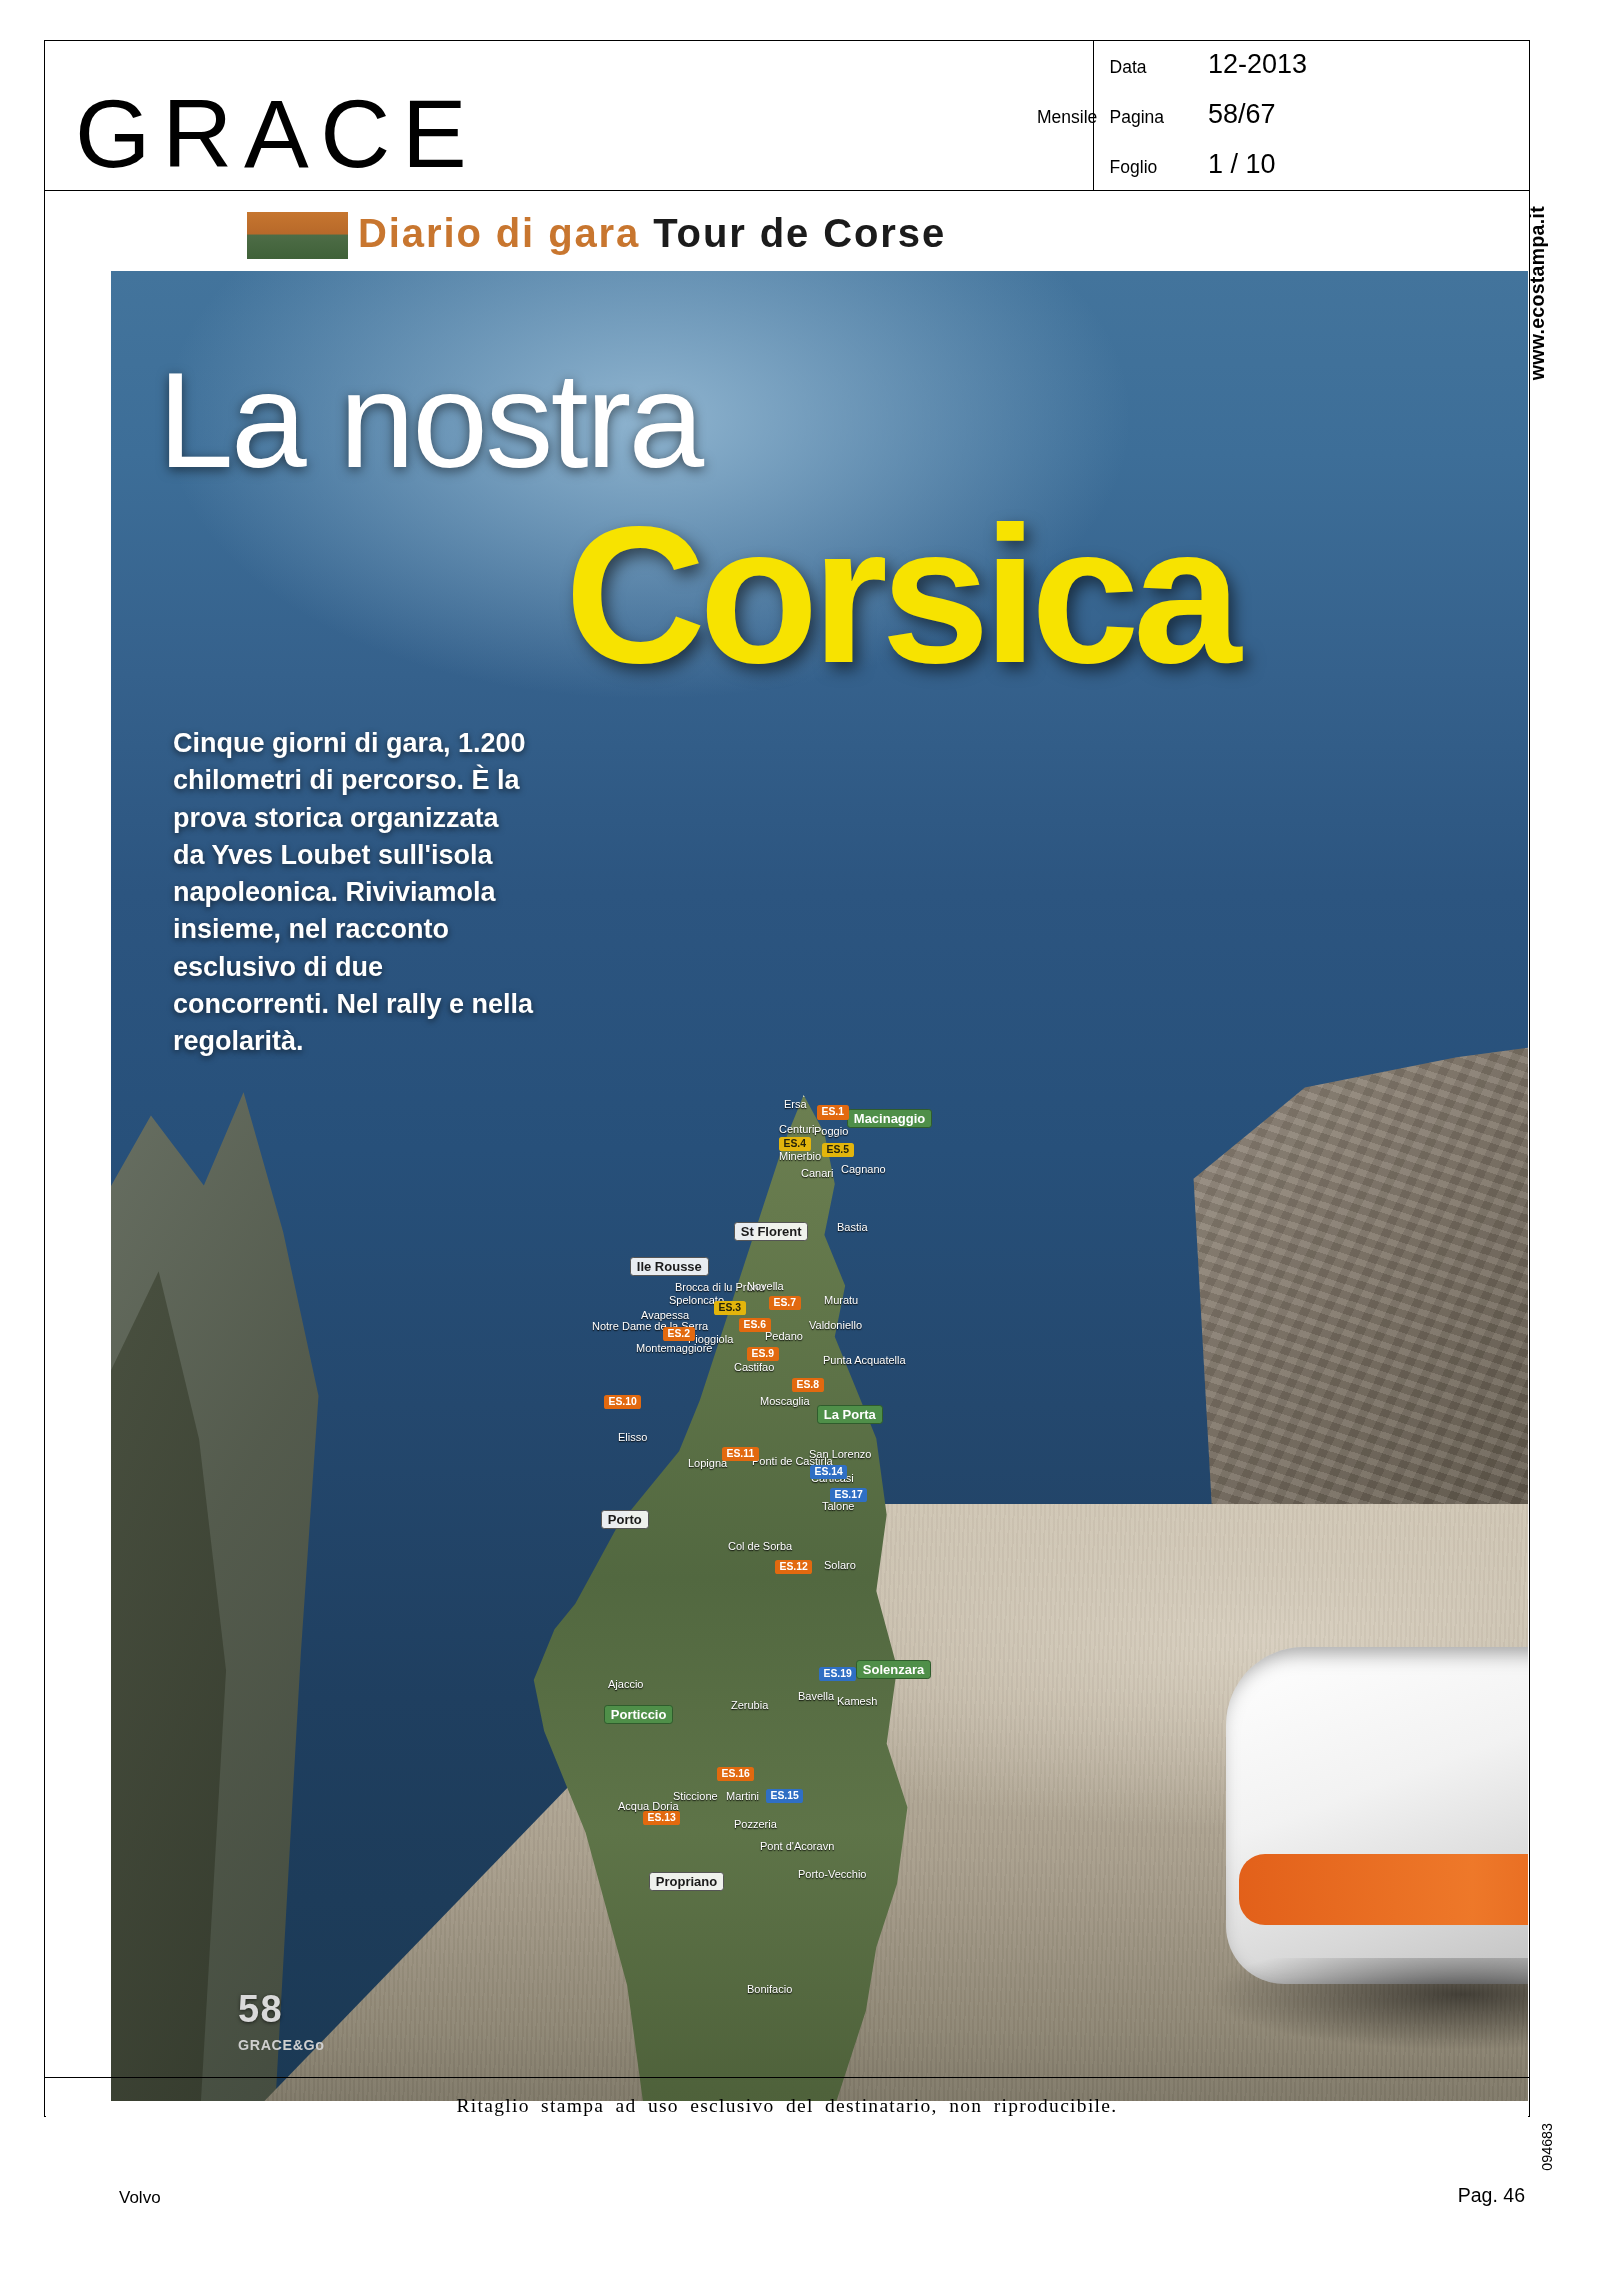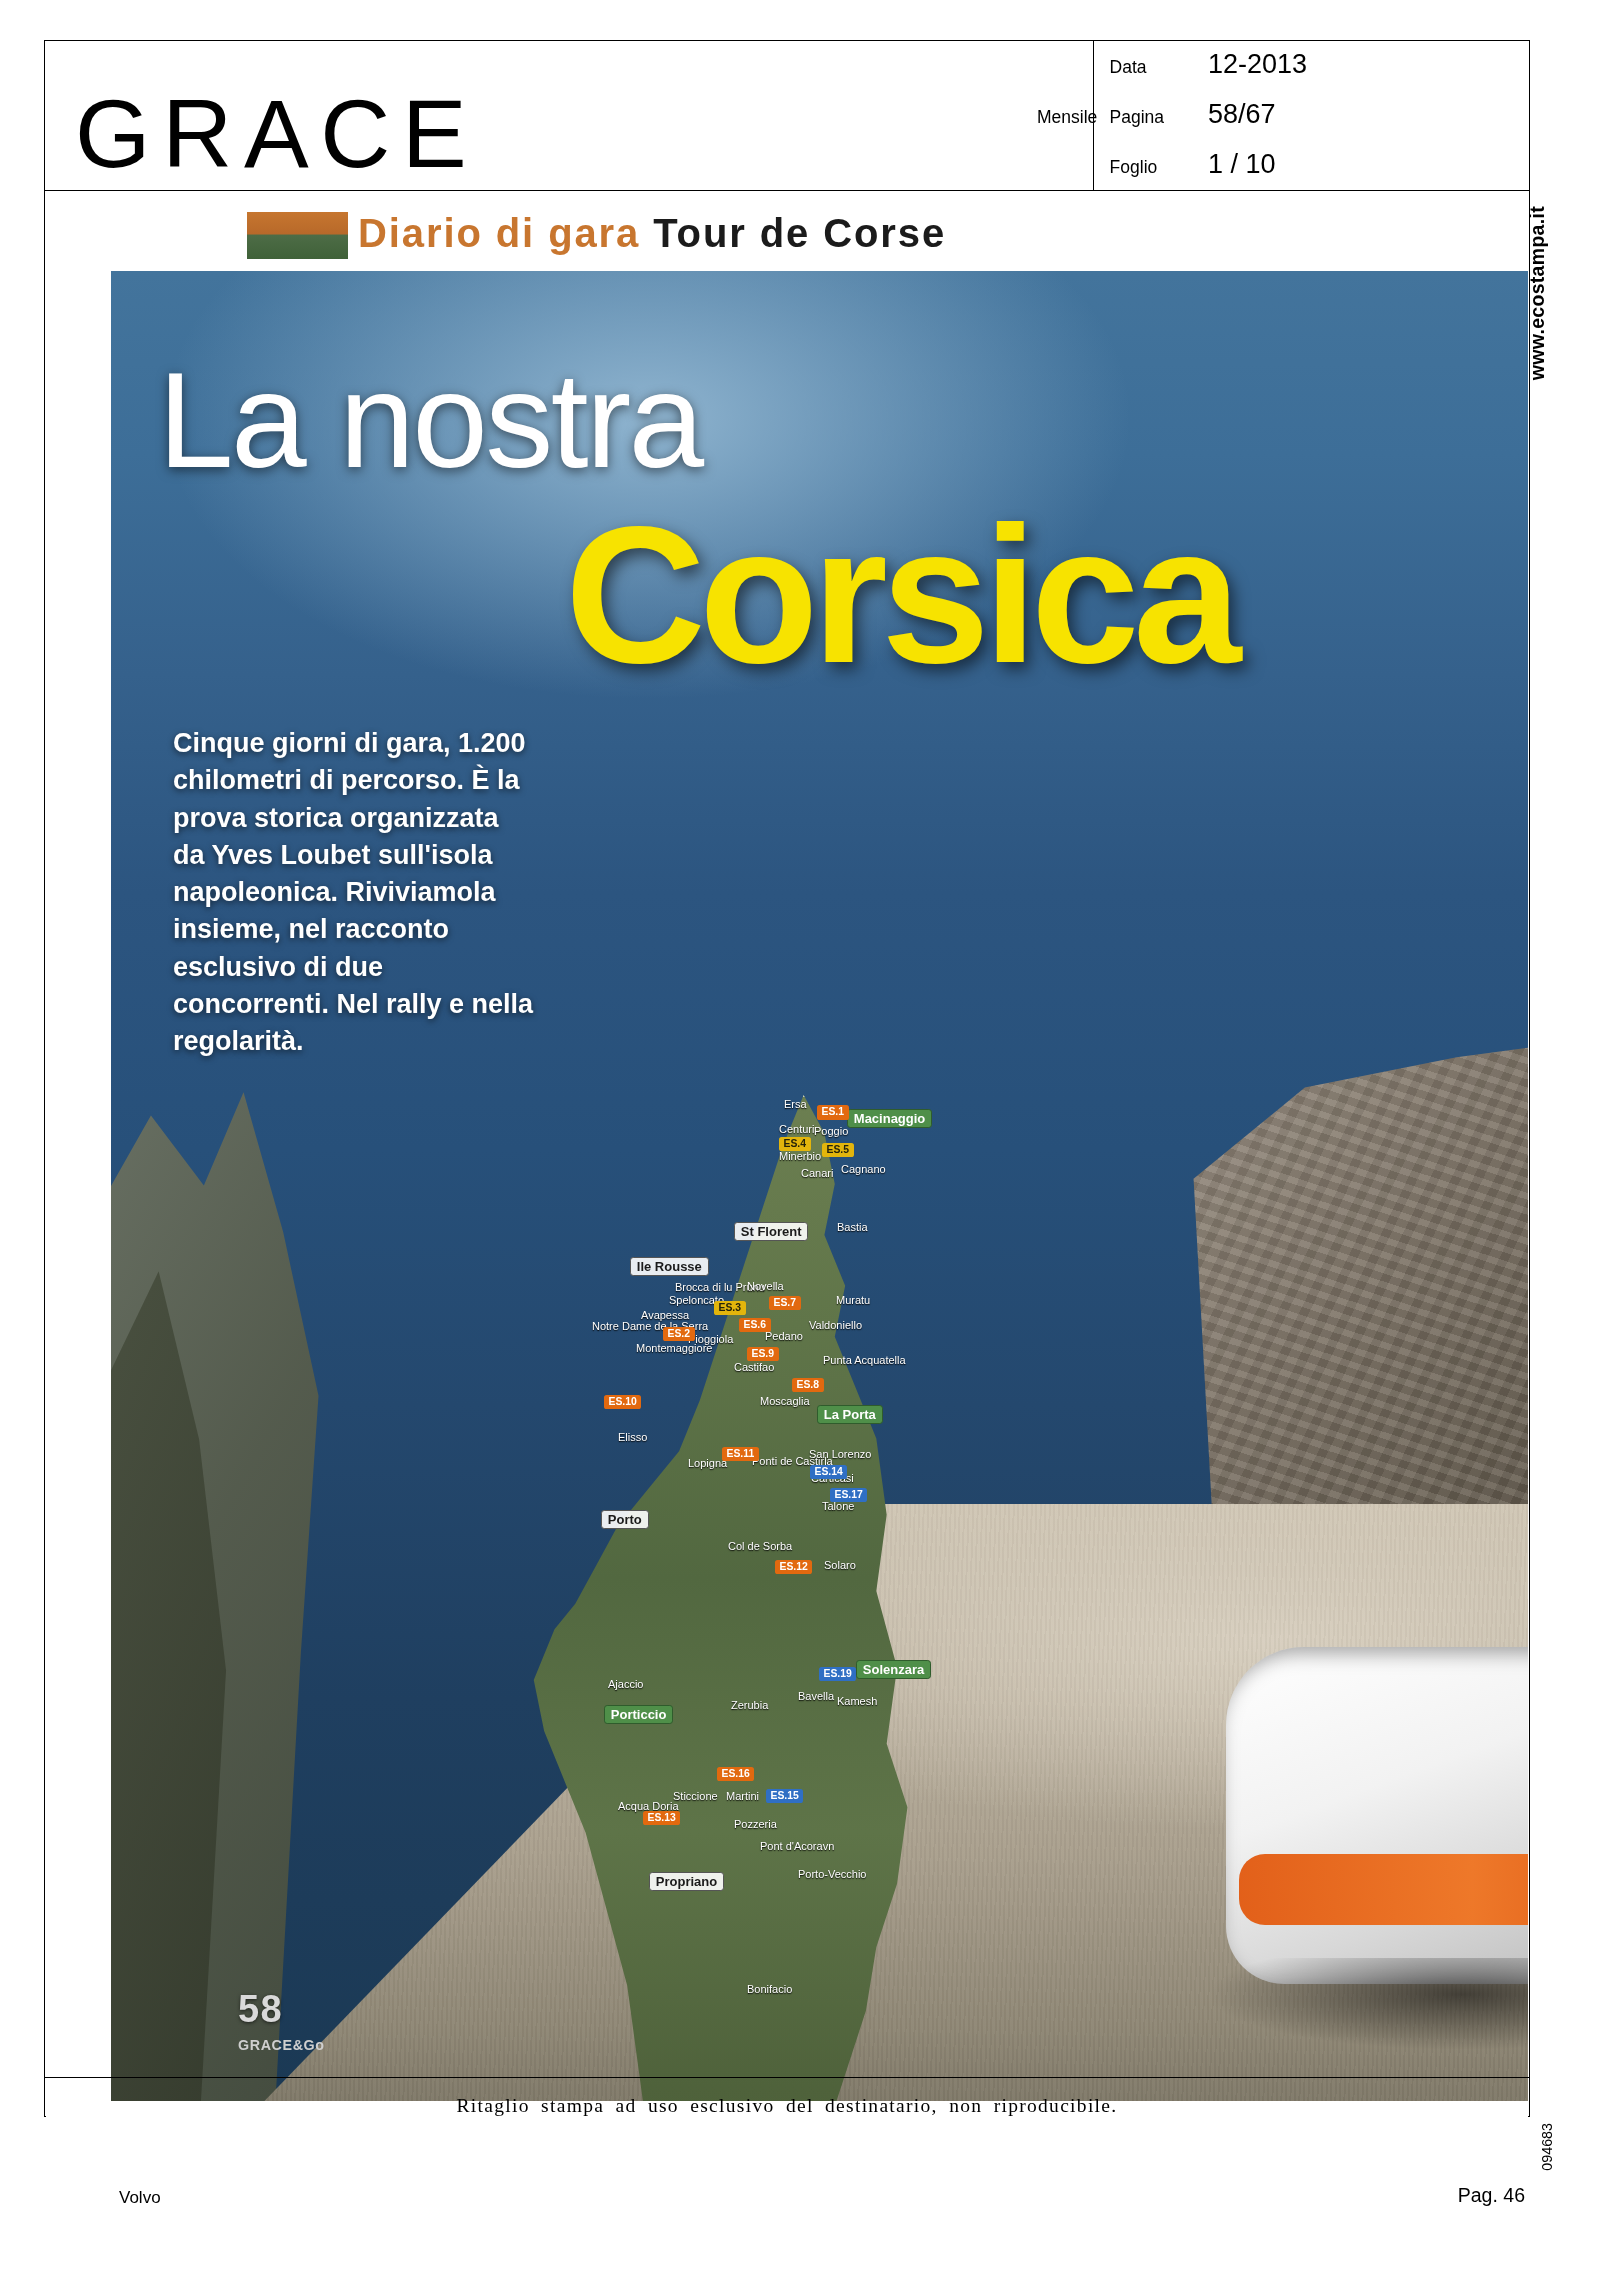--- a/index.html
+++ b/index.html
@@ -530,21 +530,21 @@
             <div class="map-label plain" style="left: 273px; top: 889px;">Bonifacio</div>
             <div class="map-label plain" style="left: 310px; top: 3.9px;">Ersa</div>
             <div class="map-label plain" style="left: 305px; top: 28.6px;">Centuri</div>
             <div class="map-label plain" style="left: 340px; top: 31px;">Poggio</div>
             <div class="map-label plain" style="left: 305px; top: 56px;">Minerbio</div>
             <div class="map-label plain" style="left: 327px; top: 73px;">Canari</div>
             <div class="map-label plain" style="left: 367px; top: 69px;">Cagnano</div>
             <div class="map-label plain" style="left: 201px; top: 187px;">Brocca di lu Prunu</div>
             <div class="map-label plain" style="left: 273px; top: 186px;">Novella</div>
             <div class="map-label plain" style="left: 195px; top: 200px;">Speloncato</div>
-            <div class="map-label plain" style="left: 328px; top: 200px; margin-left: 34px;">Muratu</div>
+            <div class="map-label plain" style="left: 316px; top: 200px; margin-left: 34px;">Muratu</div>
             <div class="map-label plain" style="left: 167px; top: 215px;">Avapessa</div>
             <div class="map-label plain" style="left: 118px; top: 226px;">Notre Dame de la Serra</div>
             <div class="map-label plain" style="left: 335px; top: 225px;">Valdoniello</div>
             <div class="map-label plain" style="left: 214px; top: 239px;">Pioggiola</div>
             <div class="map-label plain" style="left: 291px; top: 236px;">Pedano</div>
             <div class="map-label plain" style="left: 162px; top: 248px;">Montemaggiore</div>
             <div class="map-label plain" style="left: 260px; top: 267px;">Castifao</div>
             <div class="map-label plain" style="left: 349px; top: 260px;">Punta Acquatella</div>
             <div class="map-label plain" style="left: 286px; top: 301px;">Moscaglia</div>
             <div class="map-label plain" style="left: 144px; top: 337px;">Elisso</div>

